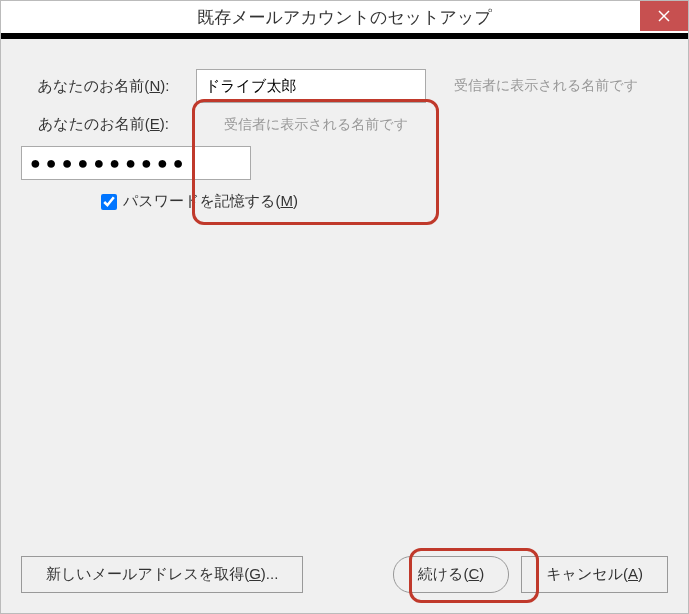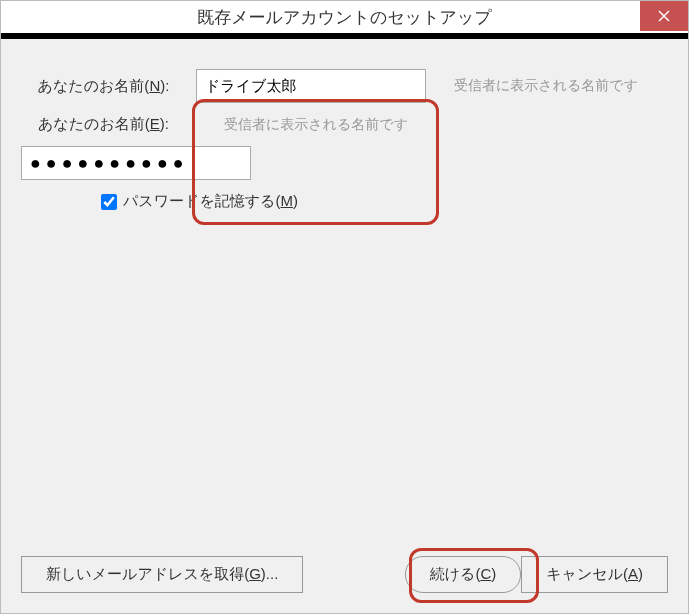--- a/index.html
+++ b/index.html
@@ -138,20 +138,21 @@
       cursor: pointer;
       color: #333;
     }
     .btn .u {
       text-decoration: underline;
     }
     .btn-spacer {
       flex: 1;
     }
     .btn-continue {
+      margin-right: 12px;
       border-radius: 18px;
     }
     .highlight-continue {
       bottom: 10px;
       left: 408px;
       width: 130px;
       height: 55px;
     }
   </style>
 </head>

